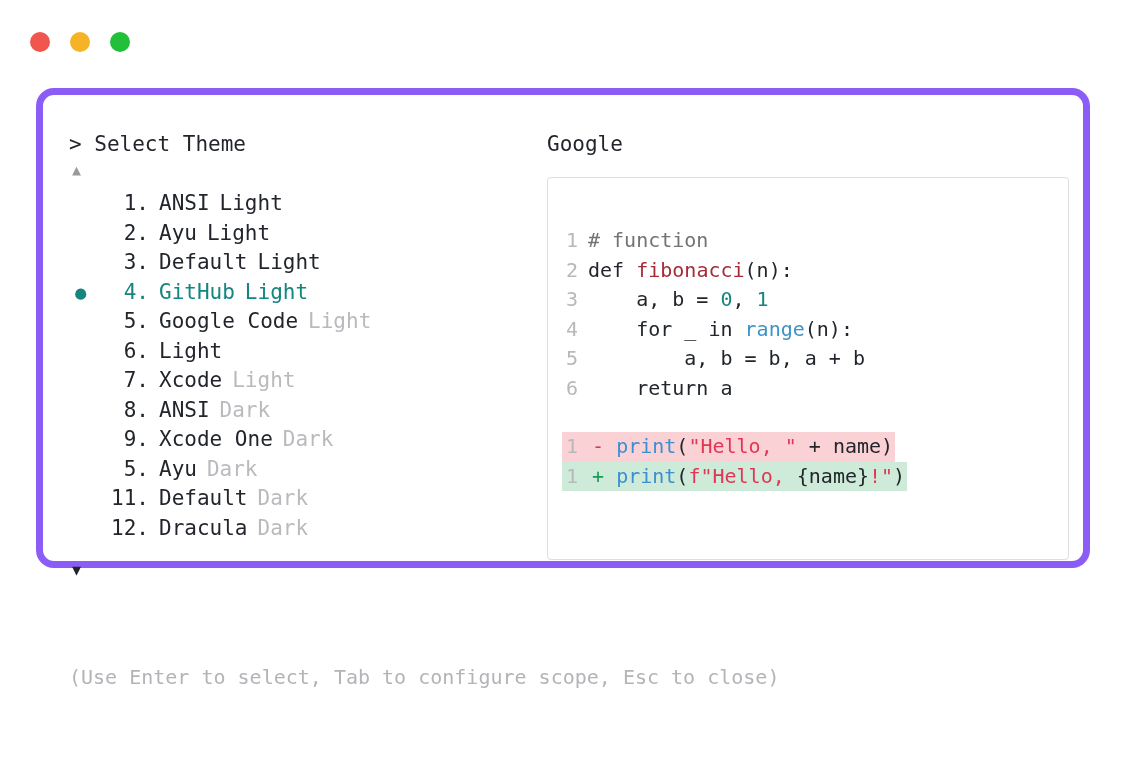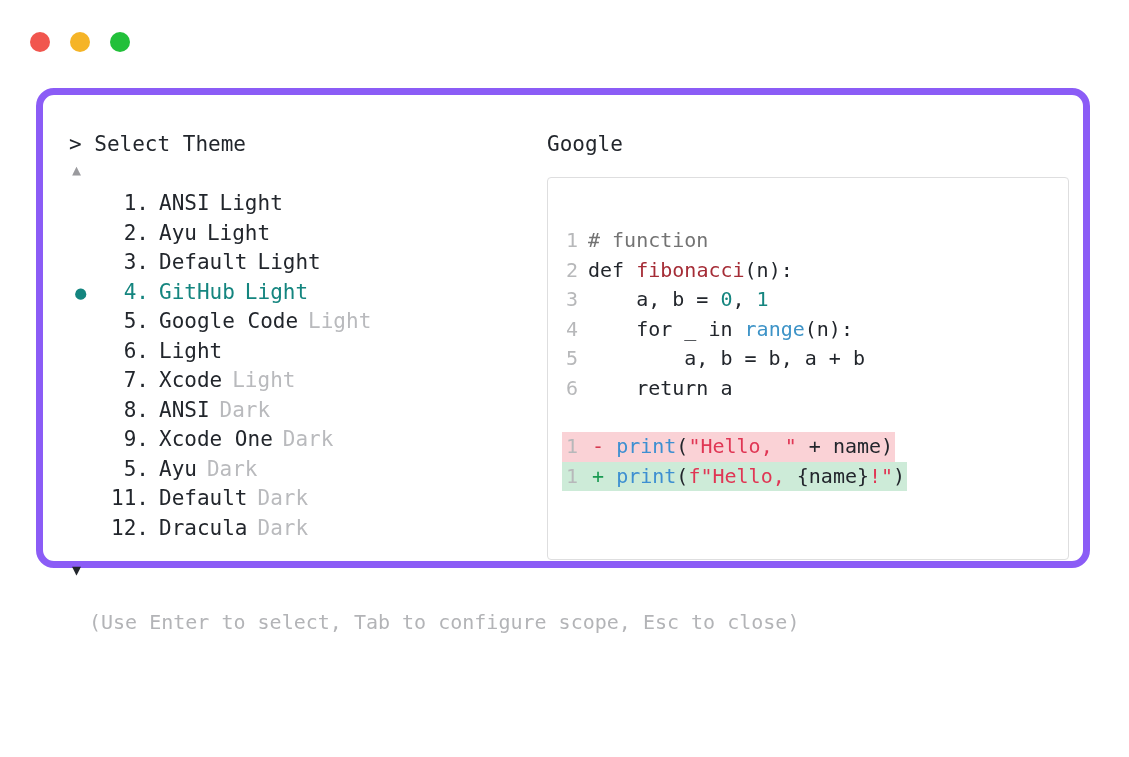--- a/index.html
+++ b/index.html
@@ -111,26 +111,25 @@
   .row-name { padding-left: 10px; text-align: right; }
   .row-variant { padding-left: 10px; }
   .muted { color: #b9babd; }
   .theme-row.selected,
   .theme-row.selected .row-variant,
   .theme-row.selected .row-name { color: #14857f; }
 
   .hint {
     position: absolute;
     left: 26px;
-    top: 513px;
+    top: 568px;
     font-size: 20px;
     line-height: 28px;
     color: #b3b4b7;
     white-space: pre;
-    margin-left: 20px;
   }
 
   
   .right-pane {
     position: absolute;
     left: 504px;
     top: 34px;
     width: 524px;
   }
   .preview-label {

